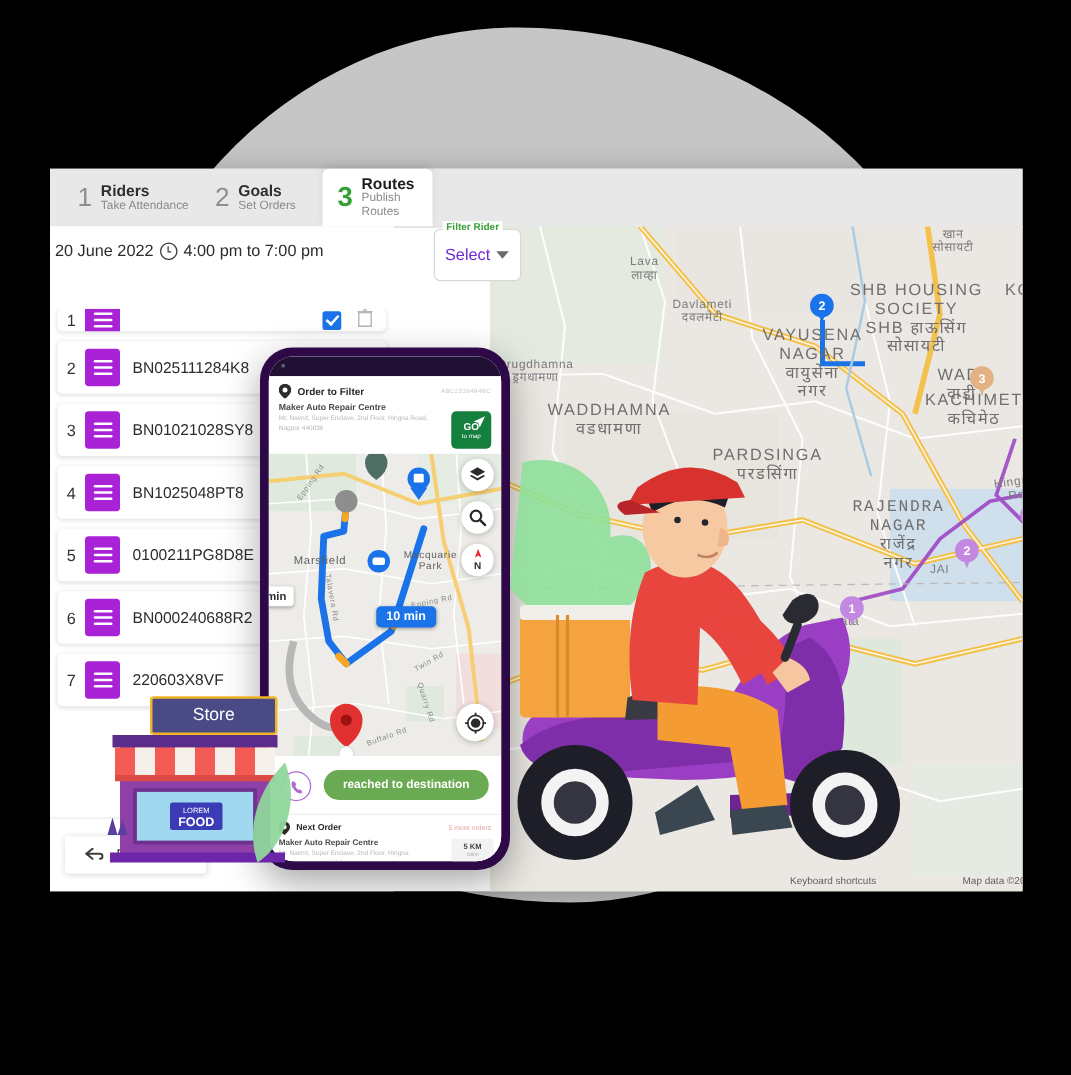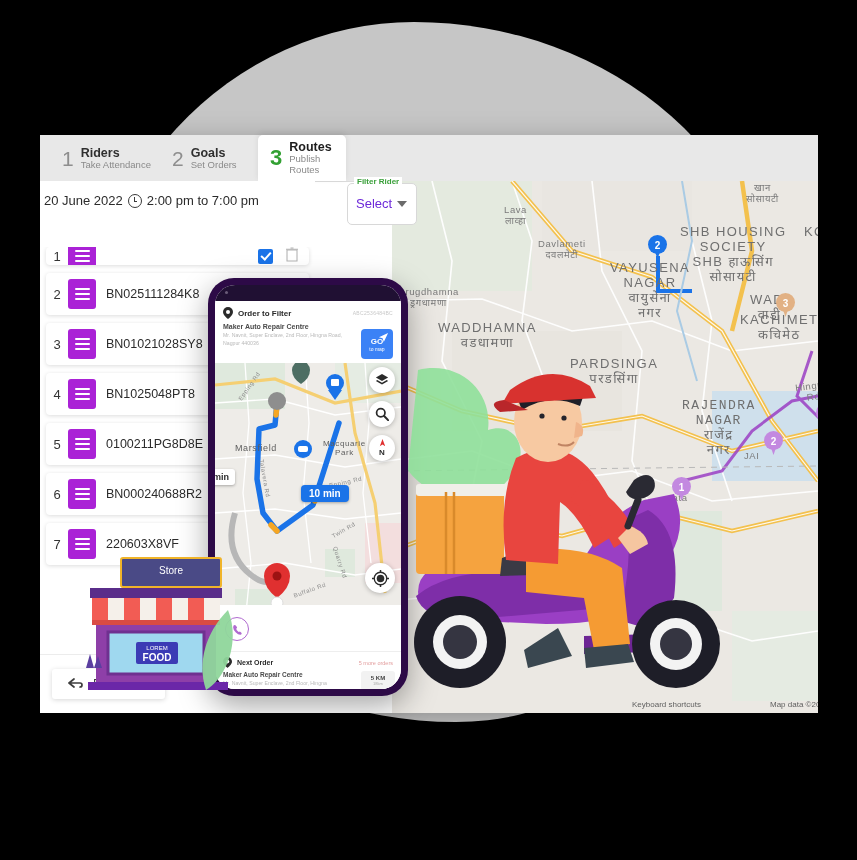--- a/index.html
+++ b/index.html
@@ -117,21 +117,21 @@
                border-radius:50%;background:#6a5c78;}
   .ph-head{position:absolute;left:0;top:16px;right:0;padding:6px 8px 7px 8px;
            background:#fff;box-sizing:border-box;}
   .ph-row{display:flex;align-items:center;gap:5px;}
   .ph-title{font-size:8px;font-weight:bold;color:#2a2a2a;}
   .ph-oid{margin-left:auto;font-size:5px;color:#c8c8c8;letter-spacing:.3px;}
   .ph-store{font-size:7px;font-weight:bold;color:#4a4a4a;margin-top:4px;}
   .ph-addr{font-size:5.2px;color:#b9b9b9;line-height:1.5;margin-top:2px;
            width:128px;}
   .gobtn{position:absolute;right:8px;top:28px;width:32px;height:30px;
-         background:#3b82f6;border-radius:4px;color:#fff;font-size:7px;
+         background:#15803d;border-radius:4px;color:#fff;font-size:7px;
          text-align:center;line-height:1.1;padding-top:9px;box-sizing:border-box;}
   .gobtn .g1{font-weight:bold;font-size:8px;}
   .gobtn .g2{font-size:5px;}
   .pmap{position:absolute;left:0;top:78px;right:0;bottom:84px;overflow:hidden;
         background:#eceae6;}
   .pbadge{position:absolute;background:#fff;border-radius:3px;font-size:9px;
           font-weight:bold;color:#2c2c2c;padding:3px 6px;
           box-shadow:0 1px 3px rgba(0,0,0,.3);}
   .bluebadge{position:absolute;background:#1a73e8;color:#fff;font-size:10px;
              font-weight:bold;padding:3px 8px;border-radius:4px;
@@ -153,21 +153,21 @@
   .kmbox{position:absolute;right:6px;top:19px;width:34px;height:19px;
          background:#f2f2f2;border-radius:3px;text-align:center;
          font-size:6px;font-weight:bold;color:#444;padding-top:4px;
          box-sizing:border-box;}
   .kmbox small{display:block;font-size:4px;color:#aaa;font-weight:normal;}
 
   
   .illu{position:absolute;z-index:9;}
   .store-badge{position:absolute;left:120px;top:557px;width:98px;height:27px;
                background:#4a4a86;border:2px solid #f0b429;border-radius:3px;
-               color:#fff;font-size:10px;text-align:center;line-height:24px;
+               color:#fff;font-size:14px;text-align:center;line-height:24px;
                z-index:9;}
 </style>
 </head>
 <body>
 
 <div class="blob"></div>
 
 <div class="app-window">
 
   <div class="tabstrip">
@@ -191,21 +191,21 @@
         <div class="t1">Routes</div>
         <div class="t2">Publish Routes</div>
       </div>
     </div>
   </div>
 
   <div class="left-panel">
     <div class="datebar">
       <span>20 June 2022</span>
       <span class="clock-ic"></span>
-      <span>2:00 pm to 7:00 pm</span>
+      <span>4:00 pm to 7:00 pm</span>
     </div>
 
     <div class="list">
 
       <div class="row clip">
         <div class="rownum">1</div>
         <div class="handle">
             <i></i>
             <i></i>
             <i></i>
@@ -581,20 +581,21 @@
         </svg>
       </div>
     </div>
 
     <div class="ph-foot">
       <div class="callbtn">
         <svg width="11" height="11" viewBox="0 0 14 14">
           <path d="M2 2 q1.4 -1.4 2.8 0 l1.4 1.8 q0.6 1 -0.6 1.8 q-0.8 1.6 2.6 4.2 q1 0.6 1.8 -0.4 l1.6 1.4 q1.4 1.4 0 2.6 q-2.6 1.4 -7 -3 q-4.4 -4.4 -2.6 -8.4z" fill="#b06ad0"></path>
         </svg>
       </div>
+      <div class="reached">reached to destination</div>
       <div class="nextwrap">
         <div class="ph-row">
           <svg width="9" height="11" viewBox="0 0 10 12">
             <path d="M5 0a5 5 0 0 0-5 5c0 3.6 5 7 5 7s5-3.4 5-7a5 5 0 0 0-5-5z" fill="#2b2b2b"></path>
             <circle cx="5" cy="5" r="2" fill="#fff"></circle>
           </svg>
           <span class="next-t">Next Order</span>
           <span class="more">5 more orders</span>
         </div>
         <div class="ph-store" style="font-size:6.5px;margin-top:3px;">Maker Auto Repair Centre</div>

